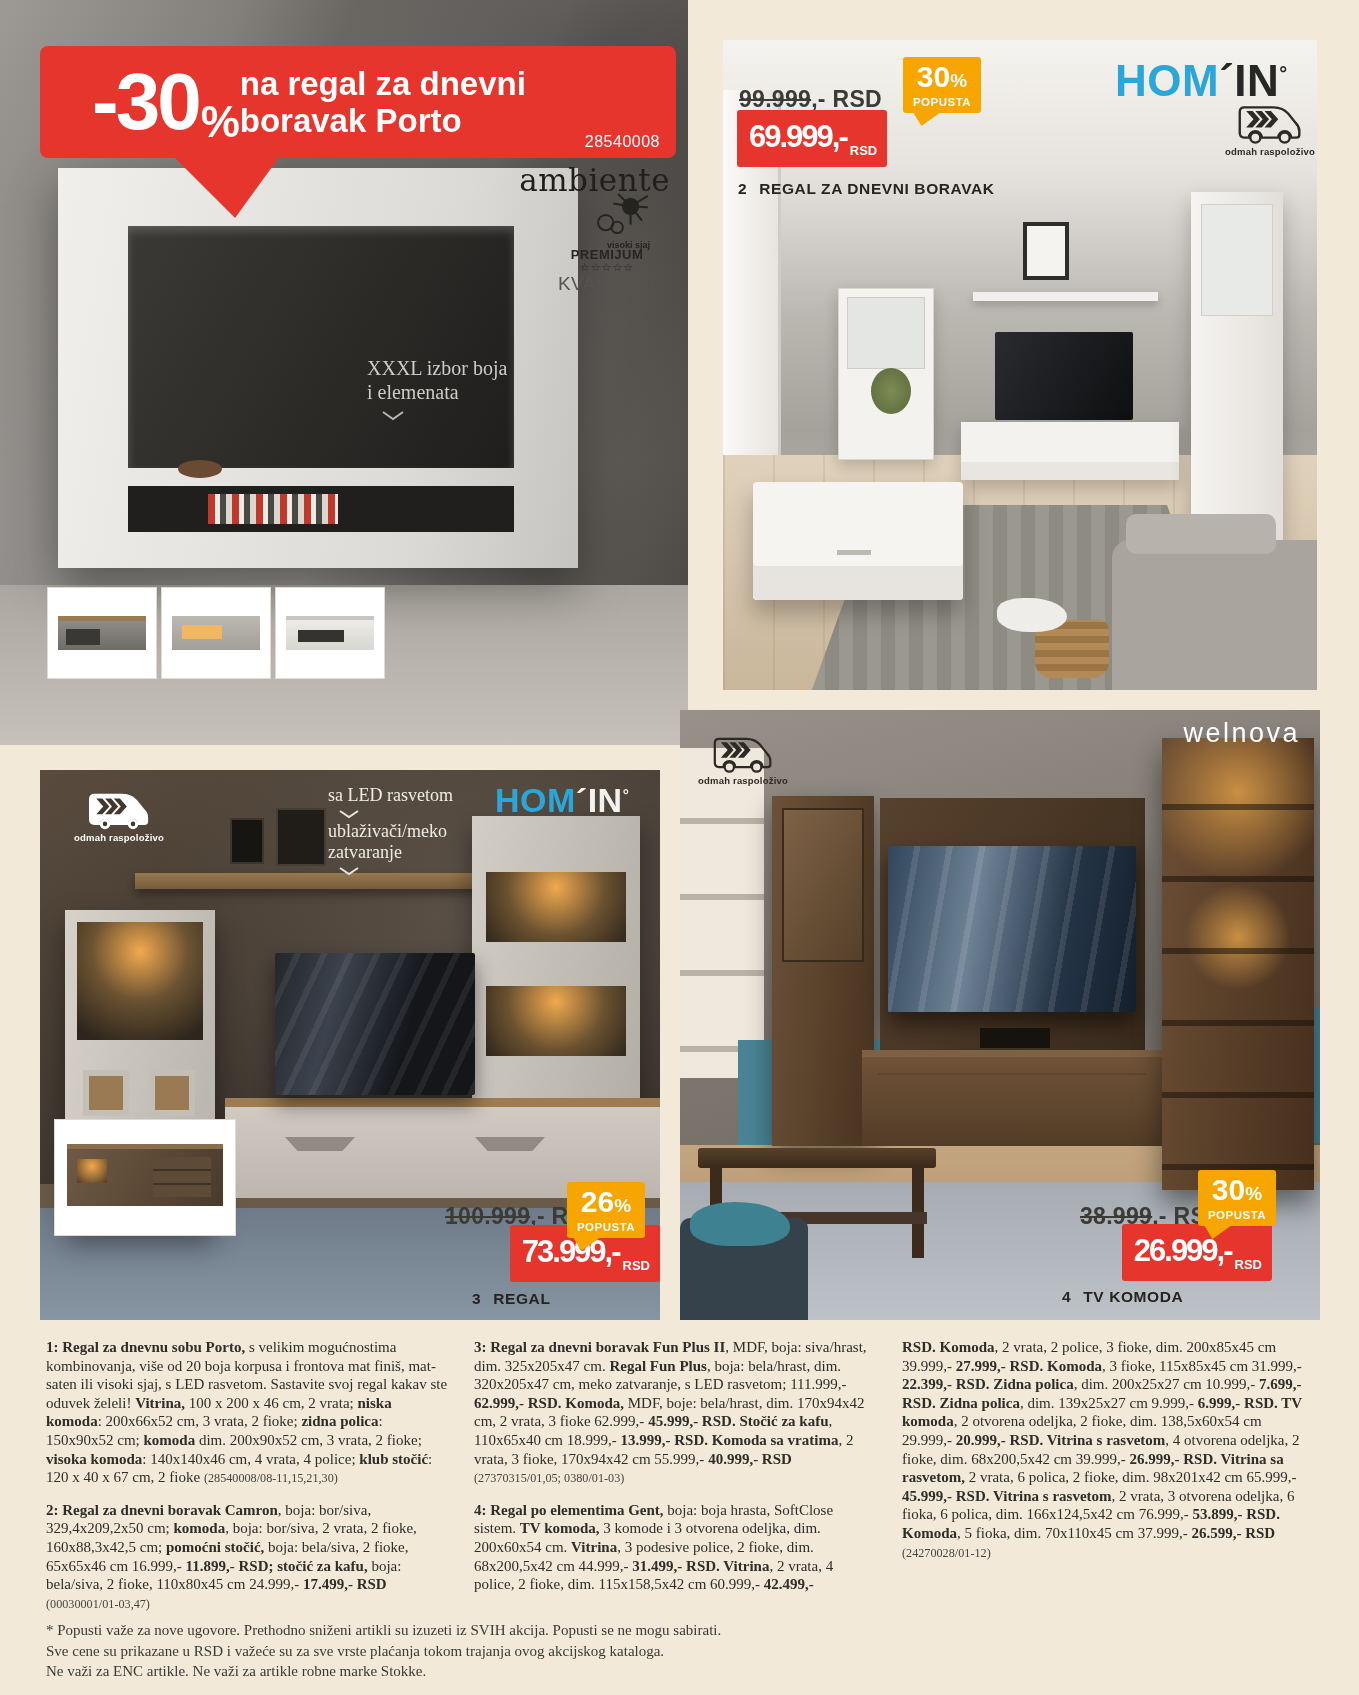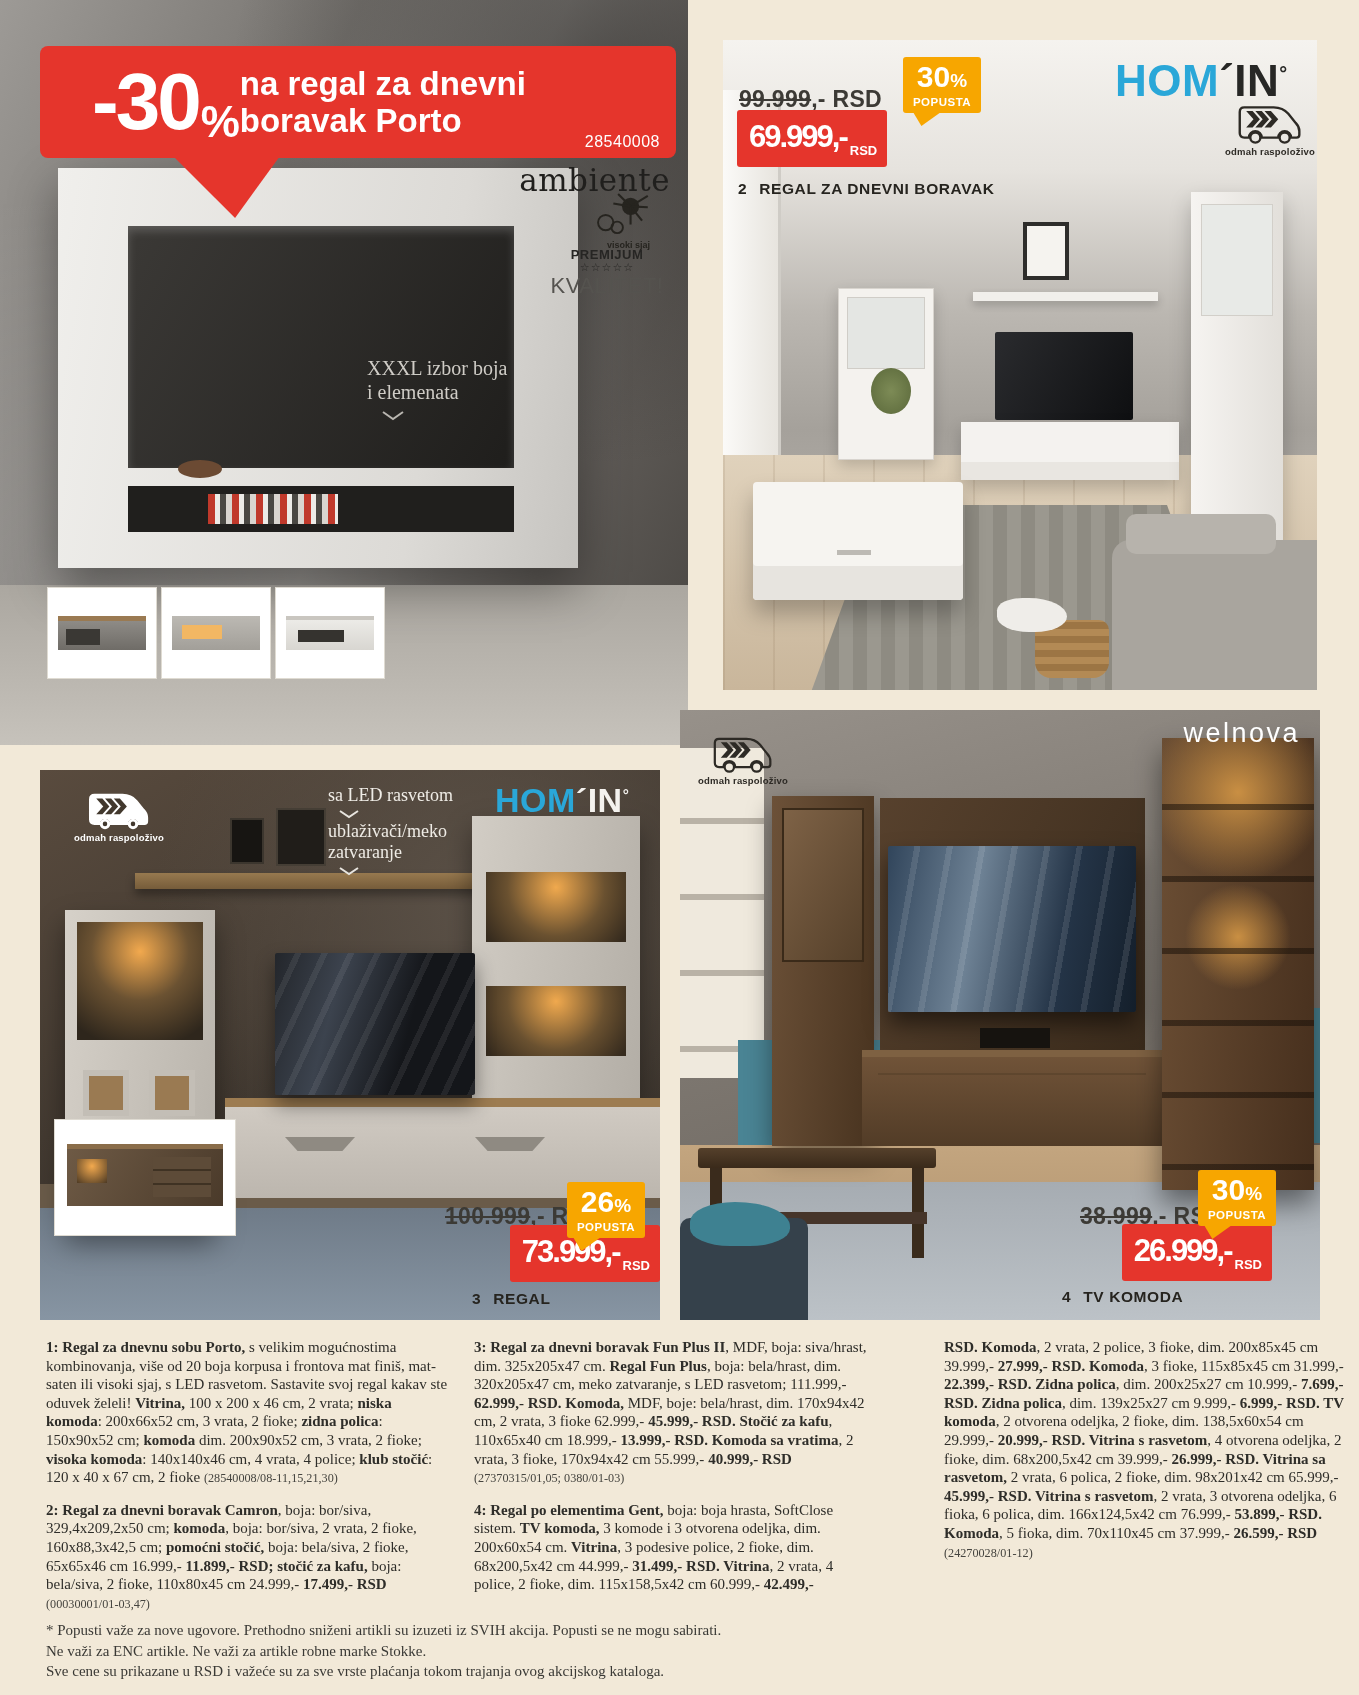--- a/index.html
+++ b/index.html
@@ -51,21 +51,21 @@
               clip-path:polygon(0 0,100% 0,58% 100%);z-index:7}
   .promo-num{font-weight:800;font-size:80px;line-height:80px;letter-spacing:-3px}
   .promo-pct{font-weight:800;font-size:44px;line-height:44px;margin-left:2px;align-self:flex-end;margin-bottom:14px}
   .promo-lines{font-weight:bold;font-size:33px;line-height:37px}
   .promo-code{position:absolute;right:16px;bottom:7px;font-size:16px;font-weight:400;letter-spacing:.5px}
 
   
   .prem{position:absolute;right:22px;top:247px;width:118px;text-align:center;z-index:5}
   .prem-title{font-weight:800;font-size:13px;color:#262523;letter-spacing:.5px}
   .prem-stars{font-size:11px;color:#2a2927;letter-spacing:1px;line-height:11px}
-  .prem-sub{font-size:22px;color:#55534f;letter-spacing:.5px}
+  .prem-sub{font-size:19px;color:#55534f;letter-spacing:.5px}
   .sparkle{position:absolute;right:38px;top:192px;width:66px;text-align:right;z-index:5}
   .sparkle-label{font-size:9px;font-weight:bold;color:#26241f}
 
   
   .xxxl{position:absolute;left:367px;top:356px;font-family:"Liberation Serif",serif;font-size:20px;
         line-height:24px;color:#cfccc6;z-index:5}
   .xxxl .chev{margin-top:6px;margin-left:14px}
   .features{position:absolute;left:288px;top:15px;font-family:"Liberation Serif",serif;font-size:18px;
             line-height:21px;color:#efece6;z-index:5}
   .features .chev{margin:3px 0 2px 10px}
@@ -479,23 +479,23 @@
   </div>
 
   <div class="col" style="left:46px">
     <p><span class="b">1: Regal za dnevnu sobu Porto,</span><span> s velikim mogućnostima kombinovanja, više od 20 boja korpusa i frontova mat finiš, mat-saten ili visoki sjaj, s LED rasvetom. Sastavite svoj regal kakav ste oduvek želeli! </span><span class="b">Vitrina,</span><span> 100 x 200 x 46 cm, 2 vrata; </span><span class="b">niska komoda</span><span>: 200x66x52 cm, 3 vrata, 2 fioke; </span><span class="b">zidna polica</span><span>: 150x90x52 cm; </span><span class="b">komoda</span><span> dim. 200x90x52 cm, 3 vrata, 2 fioke; </span><span class="b">visoka komoda</span><span>: 140x140x46 cm, 4 vrata, 4 police; </span><span class="b">klub stočić</span><span>: 120 x 40 x 67 cm, 2 fioke </span><span class="sm">(28540008/08-11,15,21,30)</span></p>
     <p><span class="b">2: Regal za dnevni boravak Camron</span><span>, boja: bor/siva, 329,4x209,2x50 cm; </span><span class="b">komoda</span><span>, boja: bor/siva,  2 vrata, 2 fioke, 160x88,3x42,5 cm; </span><span class="b">pomoćni stočić,</span><span> boja: bela/siva, 2 fioke, 65x65x46 cm 16.999,- </span><span class="b">11.899,- RSD; stočić za kafu,</span><span> boja: bela/siva, 2 fioke, 110x80x45 cm 24.999,- </span><span class="b">17.499,- RSD</span><span> </span><span class="sm">(00030001/01-03,47)</span></p>
   </div>
   <div class="col" style="left:474px">
     <p><span class="b">3: Regal za dnevni boravak Fun Plus II</span><span>, MDF, boja: siva/hrast, dim. 325x205x47 cm. </span><span class="b">Regal Fun Plus</span><span>, boja: bela/hrast, dim. 320x205x47 cm, meko zatvaranje, s LED rasvetom; 111.999,- </span><span class="b">62.999,- RSD. Komoda,</span><span> MDF, boje: bela/hrast, dim. 170x94x42 cm, 2 vrata, 3 fioke 62.999,- </span><span class="b">45.999,- RSD. Stočić za kafu</span><span>, 110x65x40 cm 18.999,- </span><span class="b">13.999,- RSD. Komoda sa vratima</span><span>, 2 vrata, 3 fioke, 170x94x42 cm 55.999,- </span><span class="b">40.999,- RSD</span><span> </span><span class="sm">(27370315/01,05; 0380/01-03)</span></p>
     <p><span class="b">4: Regal po elementima Gent,</span><span> boja: boja hrasta, SoftClose sistem. </span><span class="b">TV komoda,</span><span> 3 komode i 3 otvorena odeljka, dim. 200x60x54 cm. </span><span class="b">Vitrina</span><span>, 3 podesive police, 2 fioke, dim. 68x200,5x42 cm 44.999,- </span><span class="b">31.499,- RSD. Vitrina</span><span>, 2 vrata, 4 police, 2 fioke, dim. 115x158,5x42 cm 60.999,- </span><span class="b">42.499,-</span></p>
   </div>
-  <div class="col" style="left:944px;width:405px">
+  <div class="col" style="left:902px;width:405px">
     <p><span class="b">RSD. Komoda</span><span>, 2 vrata, 2 police, 3 fioke, dim. 200x85x45 cm 39.999,- </span><span class="b">27.999,- RSD. Komoda</span><span>, 3 fioke, 115x85x45 cm 31.999,- </span><span class="b">22.399,- RSD. Zidna polica</span><span>, dim. 200x25x27 cm 10.999,- </span><span class="b">7.699,- RSD. Zidna polica</span><span>, dim. 139x25x27 cm 9.999,- </span><span class="b">6.999,- RSD. TV komoda</span><span>, 2 otvorena odeljka, 2 fioke, dim. 138,5x60x54 cm 29.999,- </span><span class="b">20.999,- RSD. Vitrina s rasvetom</span><span>, 4 otvorena odeljka, 2 fioke, dim. 68x200,5x42 cm 39.999,- </span><span class="b">26.999,- RSD. Vitrina sa rasvetom,</span><span> 2 vrata, 6 polica, 2 fioke, dim. 98x201x42 cm 65.999,- </span><span class="b">45.999,- RSD. Vitrina s rasvetom</span><span>, 2 vrata, 3 otvorena odeljka, 6 fioka, 6 polica, dim. 166x124,5x42 cm 76.999,- </span><span class="b">53.899,- RSD. Komoda</span><span>, 5 fioka, dim. 70x110x45 cm 37.999,- </span><span class="b">26.599,- RSD</span><span> </span><span class="sm">(24270028/01-12)</span></p>
   </div>
 
   <div class="footer">
     <div>* Popusti važe za nove ugovore. Prethodno sniženi artikli su izuzeti iz SVIH akcija. Popusti se ne mogu sabirati.</div>
+    <div>Sve cene su prikazane u RSD i važeće su za sve vrste plaćanja tokom trajanja ovog akcijskog kataloga.</div>
     <div>Ne važi za ENC artikle. Ne važi za artikle robne marke Stokke.</div>
-    <div>Sve cene su prikazane u RSD i važeće su za sve vrste plaćanja tokom trajanja ovog akcijskog kataloga.</div>
   </div>
 
 </div>
 
 </body></html>

